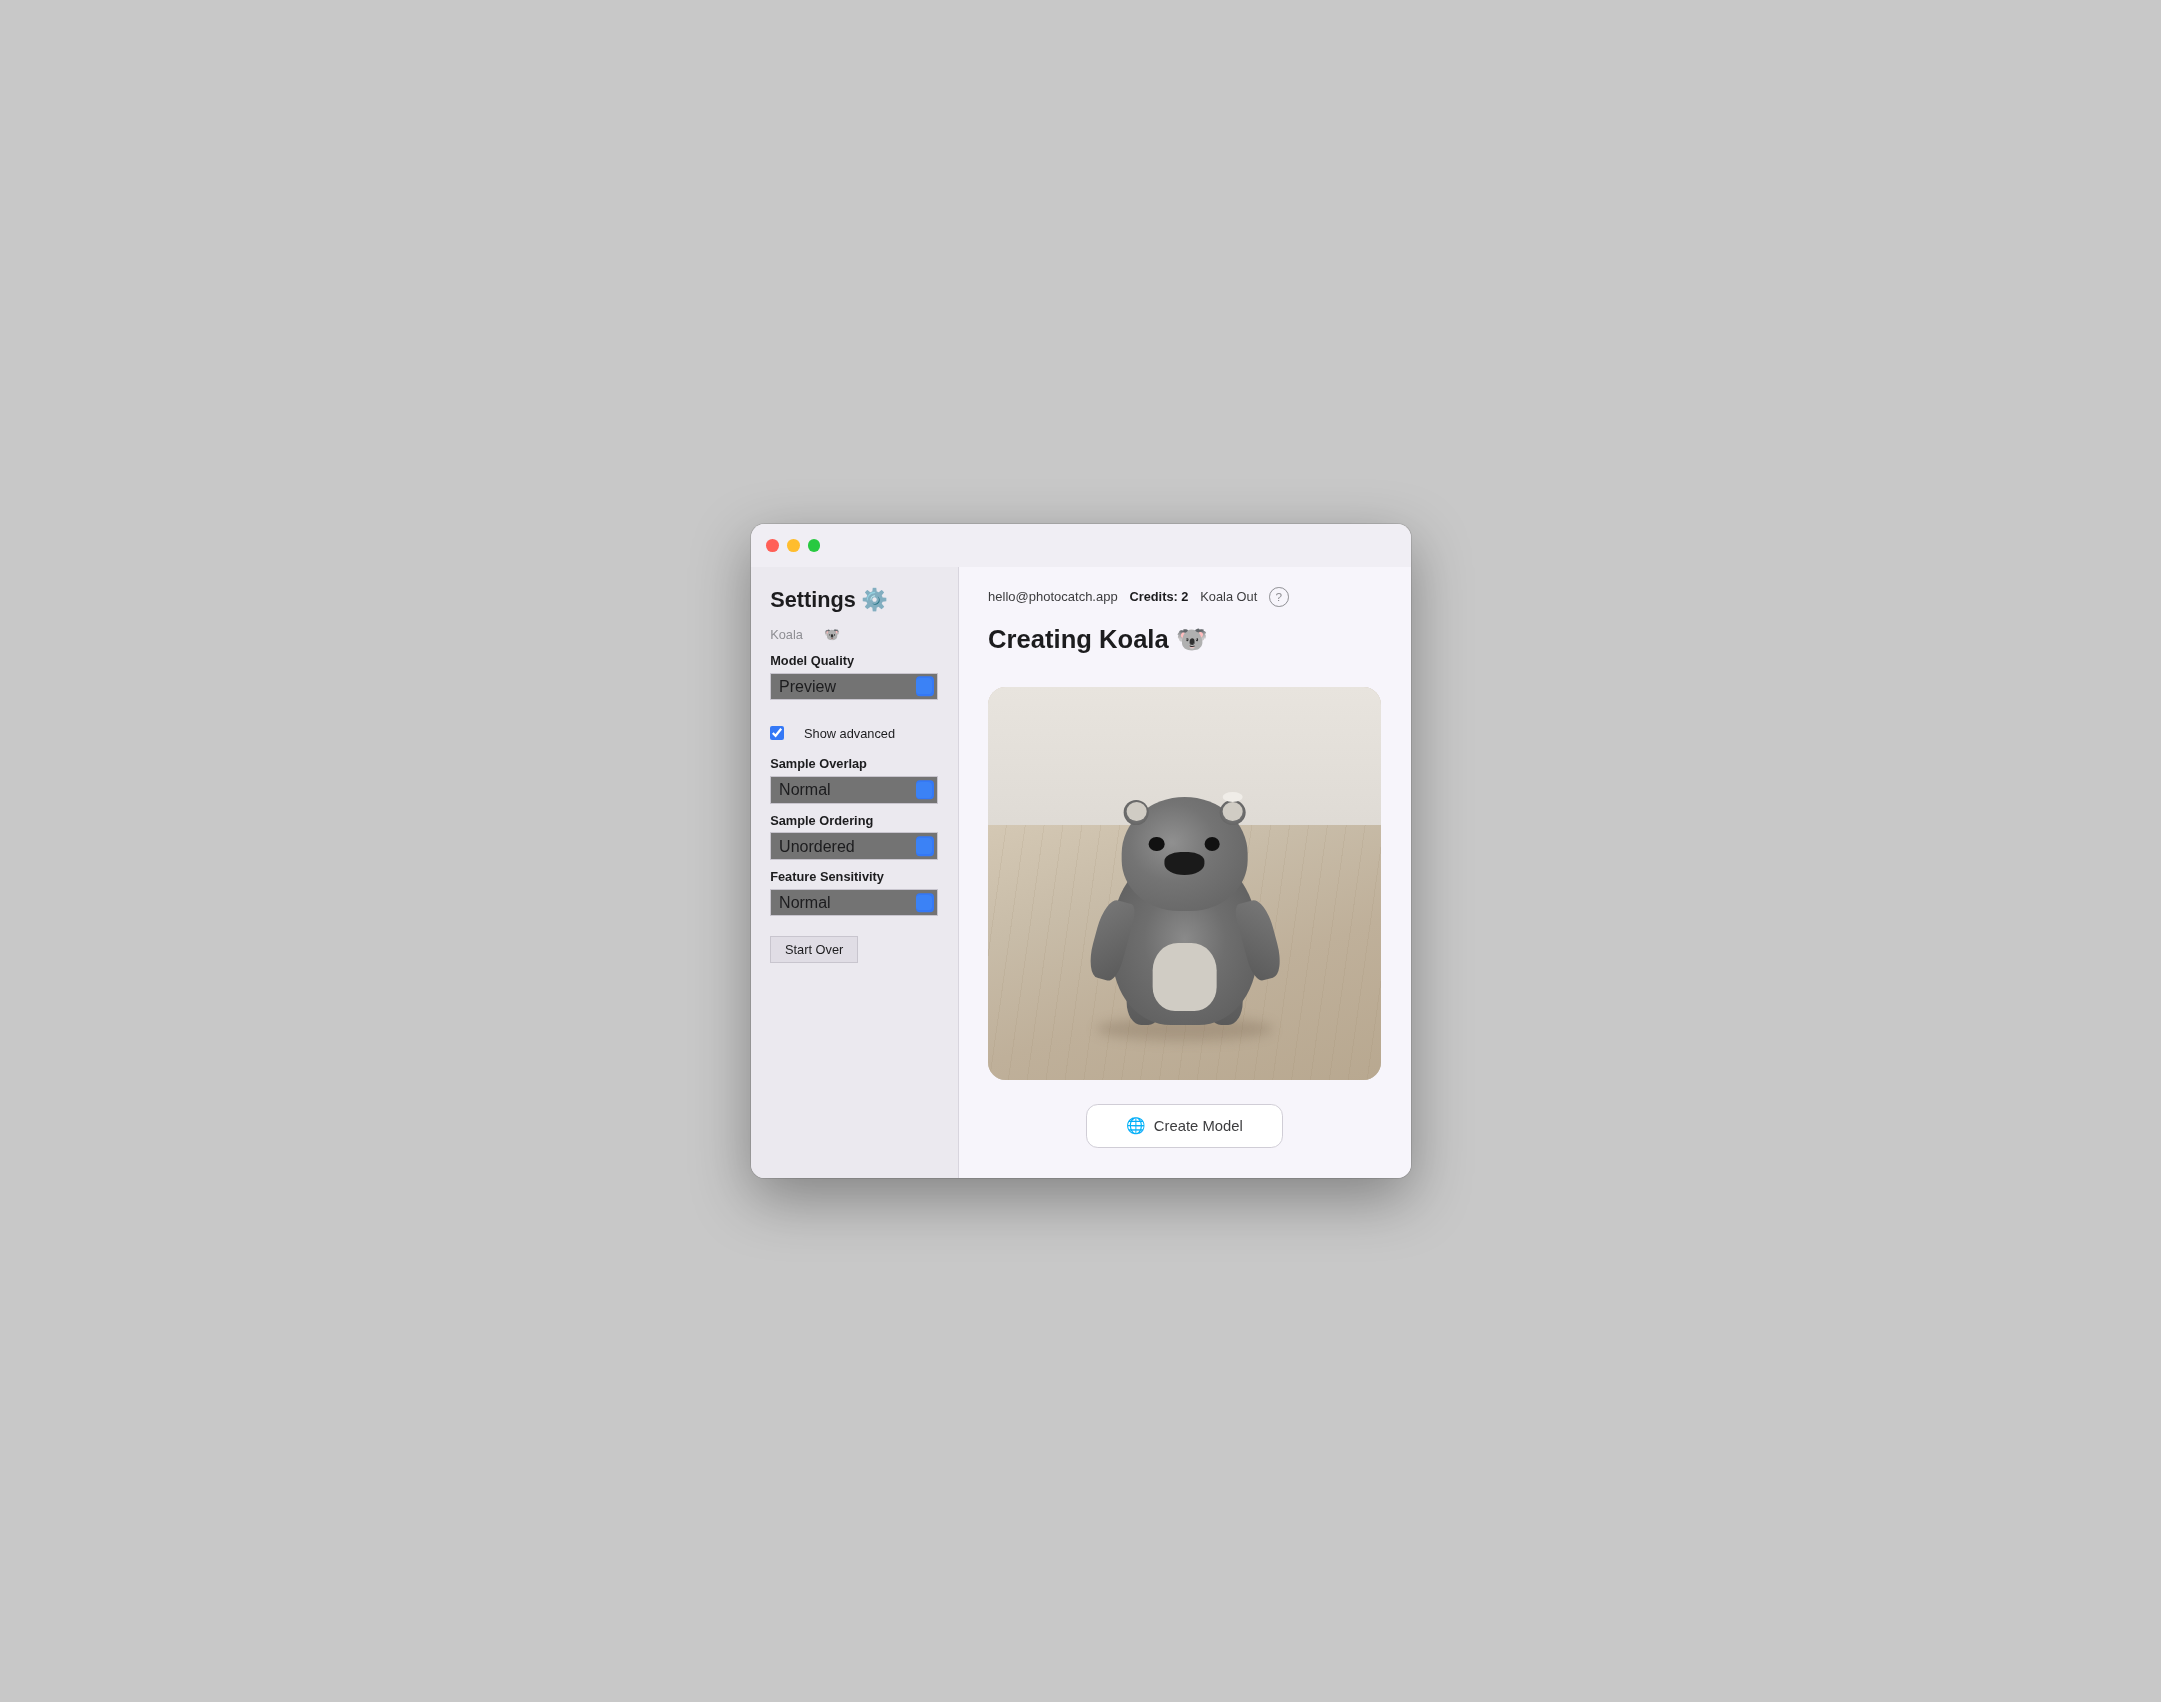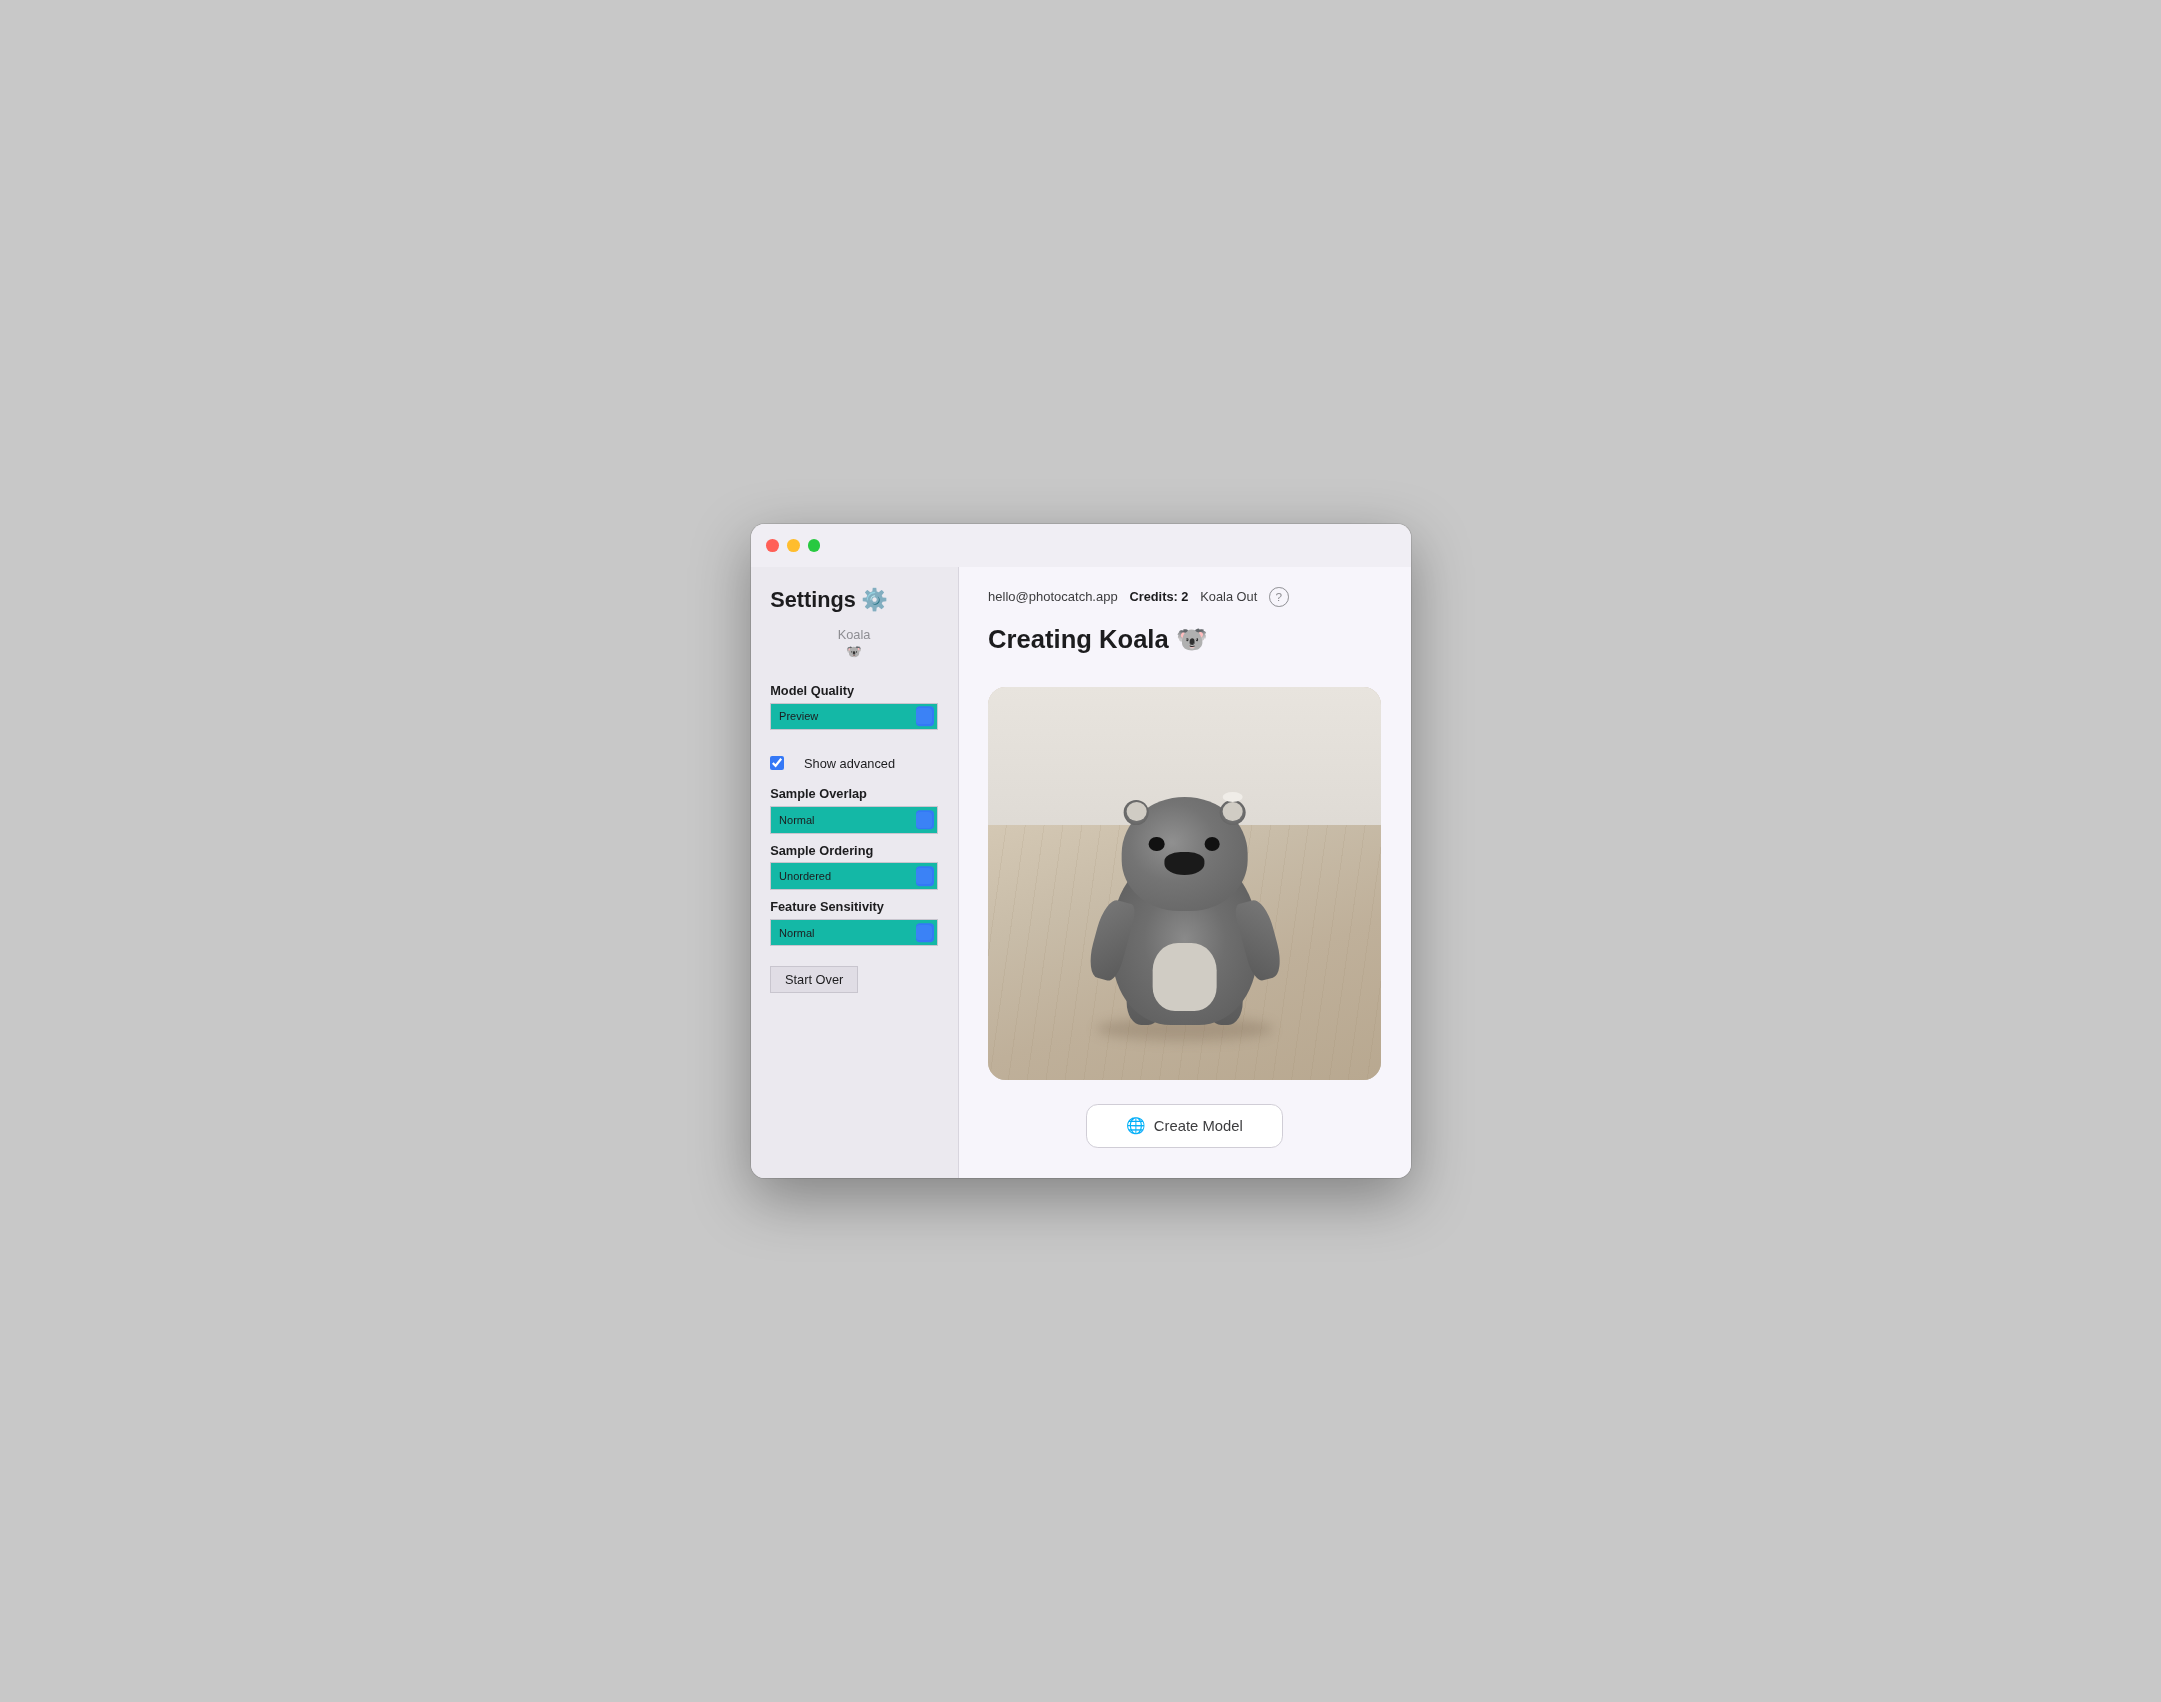--- a/index.html
+++ b/index.html
@@ -72,47 +72,46 @@
       color: #1c1c1e;
       margin-bottom: 13.8px;
       display: flex;
       align-items: center;
       gap: 5.9px;
     }
 
     .sidebar-subtitle {
       font-size: 12.8px;
       color: #8e8e93;
-      margin-bottom: 15px;
-      display: flex;
-      align-items: center;
-      gap: 2px;
-      flex-direction: column;
+      margin-bottom: 2px;
+      display: flex;
+      align-items: center;
+      gap: 21px;
     }
 
     .sidebar-label {
       font-size: 12.8px;
       font-weight: 700;
       color: #1c1c1e;
       margin-bottom: 4.9px;
       margin-top: 9px;
     }
 
     .sidebar-label:first-of-type {
       margin-top: 0;
     }
 
     .sidebar-select {
       width: 100%;
       height: 27.6px;
-      background: #14b8a6;
+      background: #737373;
       border: 1px solid #c8c5ce;
       border-radius: 0;
       padding: 0 23.6px 0 7.9px;
-      font-size: 11px;
+      font-size: 16px;
       color: #1c1c1e;
       appearance: none;
       -webkit-appearance: none;
       cursor: pointer;
       position: relative;
       outline: none;
     }
 
     .select-wrapper {
       position: relative;

